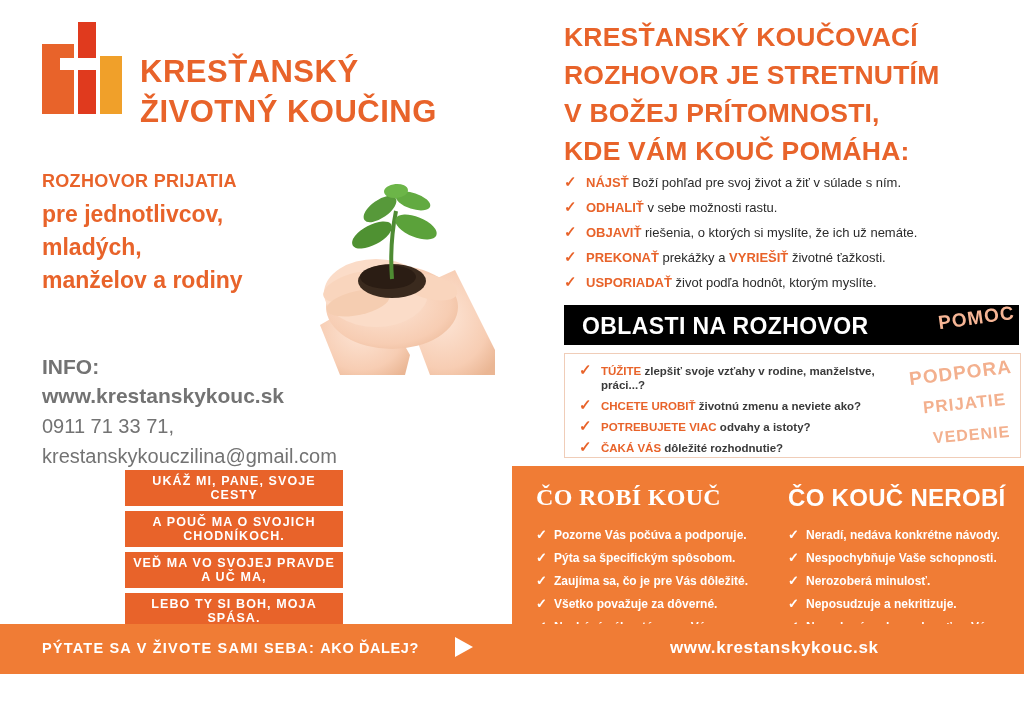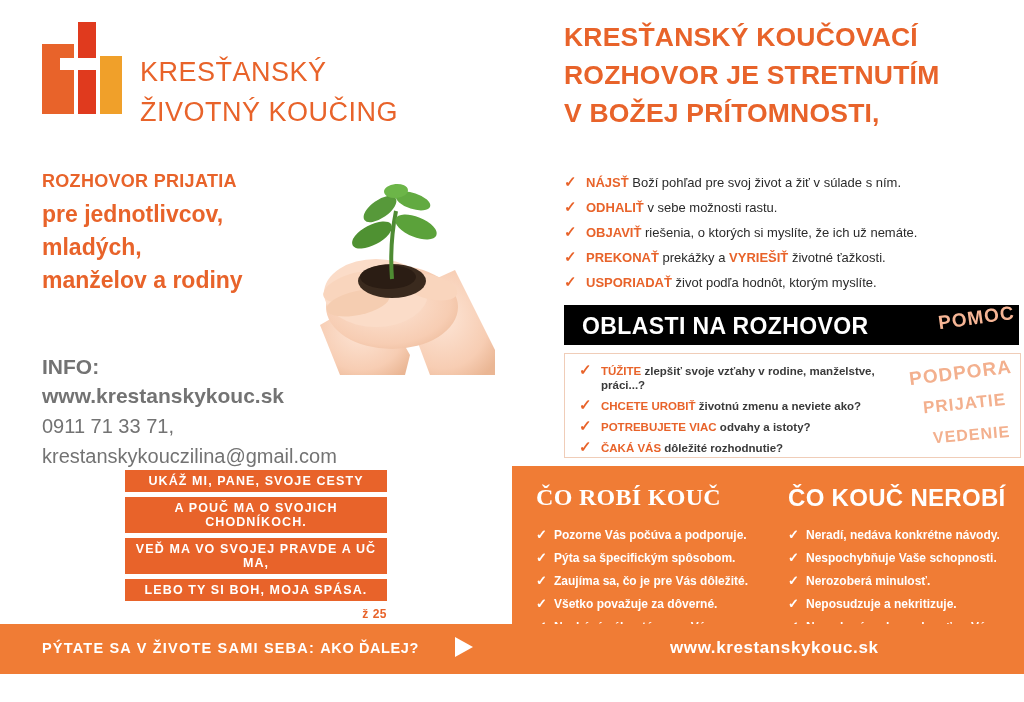--- a/index.html
+++ b/index.html
@@ -14,37 +14,37 @@
 
   
   .left{position:absolute;left:0;top:0;width:512px;height:702px;}
 
   .logo-block{position:absolute;left:42px;top:22px;width:420px;height:110px;}
   .logo-mark{position:absolute;left:0;top:0;width:80px;height:92px;}
   .lm-a{position:absolute;left:0;top:22px;width:32px;height:70px;background:#e8632a;}
   .lm-b{position:absolute;left:36px;top:0;width:18px;height:92px;background:#e03a1e;}
   .lm-c{position:absolute;left:58px;top:34px;width:22px;height:58px;background:#f0a02a;}
   .lm-cross-h{position:absolute;left:18px;top:36px;width:40px;height:12px;background:#ffffff;}
-  .logo-text{position:absolute;left:98px;top:30px;color:#e8632a;font-weight:normal;
-    font-size:27px;line-height:40px;letter-spacing:.5px;}
+  .logo-text{position:absolute;left:98px;top:30px;color:#e8632a;font-weight:bold;
+    font-size:31px;line-height:40px;letter-spacing:.5px;}
 
   .subhead{position:absolute;left:42px;top:165px;width:330px;color:#e8632a;font-weight:bold;}
   .subhead .l1{font-size:18px;line-height:33px;letter-spacing:.3px;}
   .subhead .l2{font-size:23px;line-height:33px;}
 
   .info{position:absolute;left:42px;top:352px;width:400px;color:#737373;}
   .info .lbl{font-weight:bold;font-size:21px;line-height:29px;}
   .info .web{font-weight:bold;font-size:21px;line-height:30px;}
   .info .ln{font-size:20px;line-height:30px;}
 
   .hands{position:absolute;left:280px;top:175px;width:230px;height:200px;}
   .hand-svg{position:absolute;left:0;top:0;}
 
   
-  .psalm{position:absolute;left:125px;top:470px;width:262px;}
+  .psalm{position:absolute;left:125px;top:470px;width:218px;}
   .psalm .line{background:#e8632a;color:#ffffff;font-size:12.5px;font-weight:bold;
     letter-spacing:1.1px;text-align:center;padding:4px 6px;margin-bottom:5px;display:block;}
   .psalm .ref{color:#e8632a;font-size:12px;font-weight:bold;text-align:right;margin-top:6px;letter-spacing:.5px;}
 
   
   .right{position:absolute;left:512px;top:0;width:512px;height:562px;}
 
   .headline{position:absolute;left:52px;top:18px;width:450px;color:#e8632a;
     font-weight:bold;font-size:26.5px;line-height:38px;letter-spacing:.2px;}
 
@@ -168,20 +168,21 @@
       <div class="ref">ž 25</div>
     </div>
   </div>
 
   <div class="right">
 
     <div class="headline">
       <div>KRESŤANSKÝ KOUČOVACÍ</div>
       <div>ROZHOVOR JE STRETNUTÍM</div>
       <div>V BOŽEJ PRÍTOMNOSTI,</div>
+      <div>KDE VÁM KOUČ POMÁHA:</div>
     </div>
 
     <div class="checklist">
       <div class="chk-row">
         <span class="tick">✓</span>
         <b>NÁJSŤ</b><span> Boží pohľad pre svoj život a žiť v súlade s ním.</span>
       </div>
       <div class="chk-row">
         <span class="tick">✓</span>
         <b>ODHALIŤ</b><span> v sebe možnosti rastu.</span>

